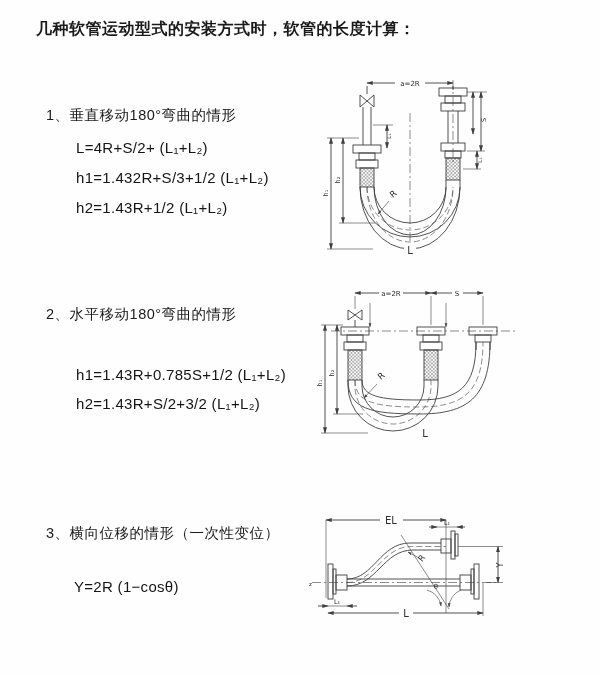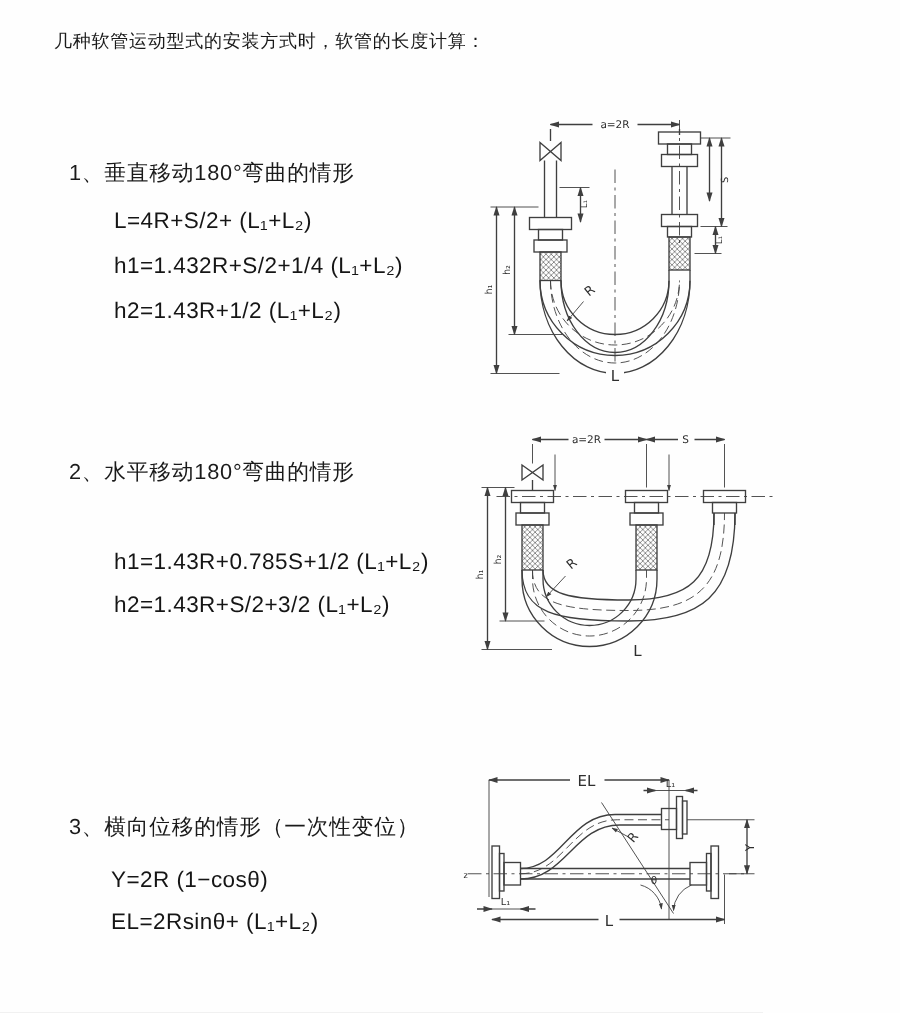--- a/index.html
+++ b/index.html
@@ -1,20 +1,20 @@
 <!DOCTYPE html>
 <html><head>
 <meta charset="utf-8">
 <style>
   html,body{margin:0;padding:0;background:#e8e8e8;}
   .page{
     position:relative;width:600px;height:675px;background:#fefefe;
     font-family:"Liberation Sans","DejaVu Sans",sans-serif;color:#1a1a1a;overflow:hidden;
   }
-  .title{position:absolute;left:36px;top:19px;font-size:12px;font-weight:400;letter-spacing:.5px;}
+  .title{position:absolute;left:36px;top:19px;font-size:16px;font-weight:700;letter-spacing:.5px;}
   .sec-heading{position:absolute;left:46px;font-size:14.5px;font-weight:400;letter-spacing:.5px;}
   .formula{position:absolute;left:76px;font-size:15px;font-weight:400;letter-spacing:.3px;color:#151515;}
   .formula.s3{left:74px;}
   svg{position:absolute;overflow:visible;}
   svg text{font-family:"DejaVu Sans","Liberation Sans",sans-serif;fill:#2e2e2e;}
 </style>
 </head>
 <body>
 
 <div class="page">
@@ -27,30 +27,29 @@
       <marker id="arr" viewBox="0 0 10 10" refX="9" refY="5" markerWidth="7" markerHeight="7" orient="auto-start-reverse">
         <path d="M0 1.8 L10 5 L0 8.2 Z" fill="#3f3f3f"></path>
       </marker>
     </defs>
   </svg>
 
   <div class="title">几种软管运动型式的安装方式时，软管的长度计算：</div>
 
   <div class="sec-heading" style="top:106px">1、垂直移动180°弯曲的情形</div>
   <div class="formula" style="top:139px">L=4R+S/2+ (L₁+L₂)</div>
-  <div class="formula" style="top:169px">h1=1.432R+S/2+1/4 (L₁+L₂)</div>
+  <div class="formula" style="top:169px">h1=1.432R+S/3+1/2 (L₁+L₂)</div>
   <div class="formula" style="top:199px">h2=1.43R+1/2 (L₁+L₂)</div>
 
   <div class="sec-heading" style="top:305px">2、水平移动180°弯曲的情形</div>
   <div class="formula" style="top:366px">h1=1.43R+0.785S+1/2 (L₁+L₂)</div>
   <div class="formula" style="top:395px">h2=1.43R+S/2+3/2 (L₁+L₂)</div>
 
-  <div class="sec-heading" style="top:542px">3、横向位移的情形（一次性变位）</div>
+  <div class="sec-heading" style="top:524px">3、横向位移的情形（一次性变位）</div>
   <div class="formula s3" style="top:578px">Y=2R (1−cosθ)</div>
-  <div class="formula s3" style="top:606px">EL=2Rsinθ+ (L₁+L₂)</div>
 
   <svg style="left:315px;top:68px" width="270" height="195" viewBox="0 0 270 195" stroke="#3f3f3f" stroke-width="0.9" fill="none">
 
     <g>
       <line x1="52" y1="15" x2="80" y2="15" marker-start="url(#arr)"></line>
       <line x1="110" y1="15" x2="138" y2="15" marker-end="url(#arr)"></line>
       <text x="95" y="17.5" text-anchor="middle" font-size="7" stroke="none" fill="#2e2e2e">a=2R</text>
       <line x1="52" y1="18" x2="52" y2="26"></line>
       <line x1="138" y1="18" x2="138" y2="22"></line>
     </g>

